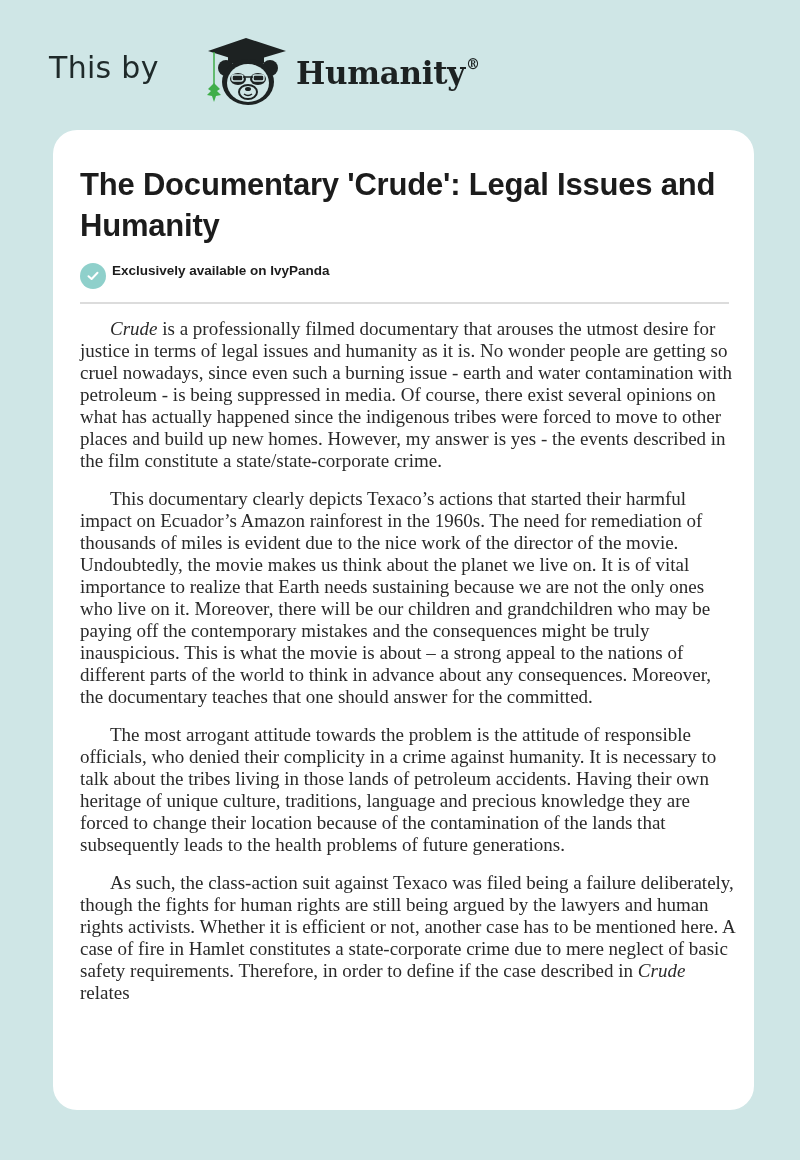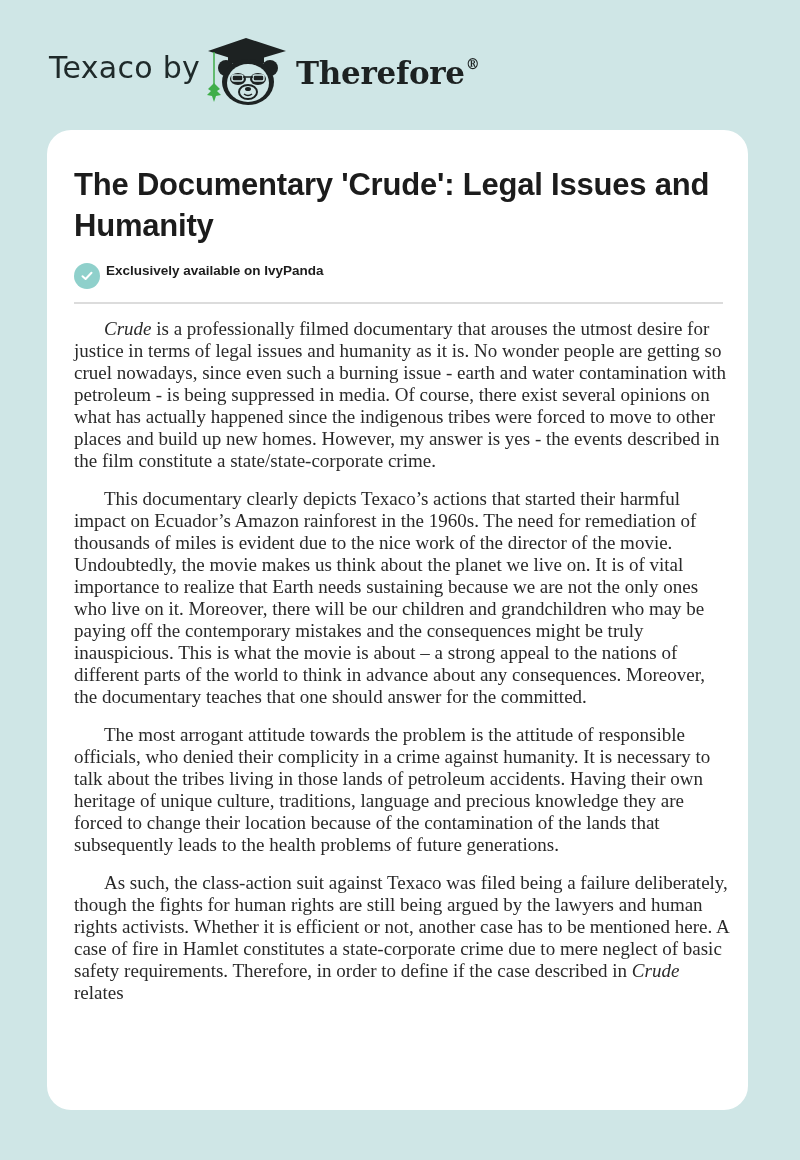--- a/index.html
+++ b/index.html
@@ -48,21 +48,21 @@
       letter-spacing: -0.3px;
     }
     .brand sup {
       font-size: 14px;
       position: relative;
       top: -4px;
       margin-left: 1px;
     }
     .card {
       position: absolute;
-      left: 47px;
+      left: 53px;
       top: 130px;
       width: 701px;
       height: 980px;
       background: #ffffff;
       border-radius: 24px;
       overflow: hidden;
     }
     .title {
       position: absolute;
       left: 27px;
@@ -123,21 +123,21 @@
       text-indent: 30px;
     }
     .content em {
       font-style: italic;
     }
   </style>
 </head>
 <body>
 
 <div class="header">
-  <span class="essay-by">Texaco by</span>
+  <span class="essay-by">This by</span>
   <svg class="logo-icon" viewBox="0 0 92 74" xmlns="http://www.w3.org/2000/svg">
 
     <polygon points="8,16 46,3 86,16 46,28" fill="#1d2222"></polygon>
     <rect x="28" y="18" width="36" height="10" fill="#1d2222"></rect>
 
     <line x1="14" y1="17" x2="14" y2="50" stroke="#3fae49" stroke-width="1.5"></line>
 
     <circle cx="26" cy="33" r="8" fill="#1d2222"></circle>
     <circle cx="70" cy="33" r="8" fill="#1d2222"></circle>
 
@@ -149,21 +149,21 @@
     <rect x="32" y="40" width="11" height="6" rx="2" fill="none" stroke="#cfe6e6" stroke-width="1.5"></rect>
     <rect x="53" y="40" width="11" height="6" rx="2" fill="none" stroke="#cfe6e6" stroke-width="1.5"></rect>
     <line x1="43" y1="42" x2="53" y2="42" stroke="#1d2222" stroke-width="1.5"></line>
 
     <ellipse cx="48" cy="57" rx="9" ry="7" fill="#cfe6e6" stroke="#1d2222" stroke-width="2"></ellipse>
     <ellipse cx="48" cy="54" rx="3" ry="2" fill="#1d2222"></ellipse>
     <path d="M44 59 Q48 62 52 59" stroke="#1d2222" stroke-width="1.5" fill="none"></path>
 
     <path d="M14 48 L8 54 L11 56 L7 60 L12 61 L14 67 L16 61 L21 60 L17 56 L20 54 Z" fill="#3fae49"></path>
   </svg>
-  <span class="brand"><span>Therefore</span><sup>®</sup></span>
+  <span class="brand"><span>Humanity</span><sup>®</sup></span>
 </div>
 
 <div class="card">
   <h1 class="title">The Documentary 'Crude': Legal Issues and Humanity</h1>
 
   <div class="badge">
     <span class="badge-check">
       <svg width="12" height="10" viewBox="0 0 12 10" xmlns="http://www.w3.org/2000/svg">
         <path d="M1.5 5.2 L4.6 8 L10.5 1.8" stroke="#ffffff" stroke-width="2" fill="none" stroke-linecap="round" stroke-linejoin="round"></path>
       </svg>

